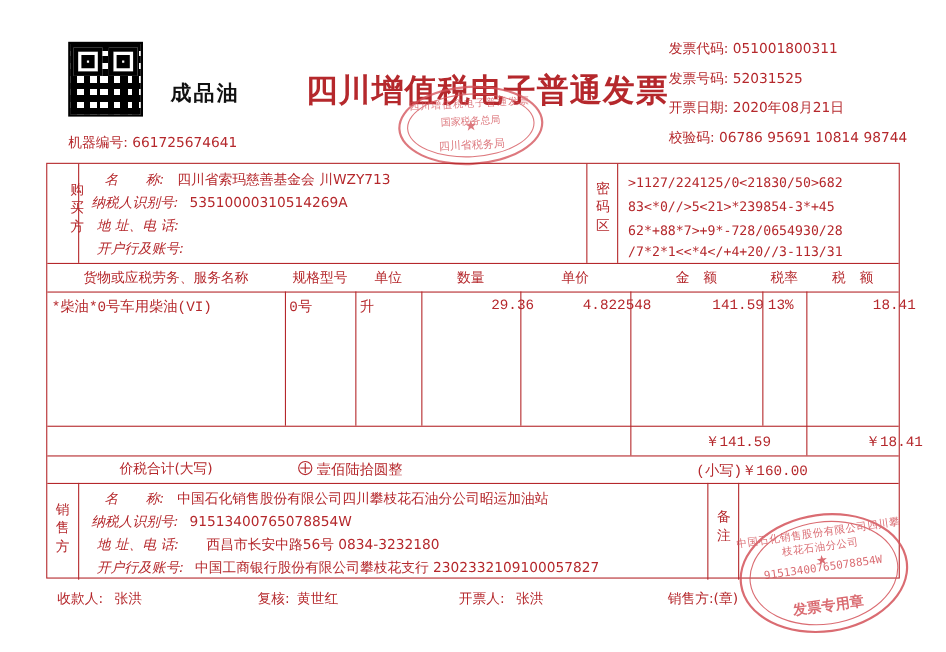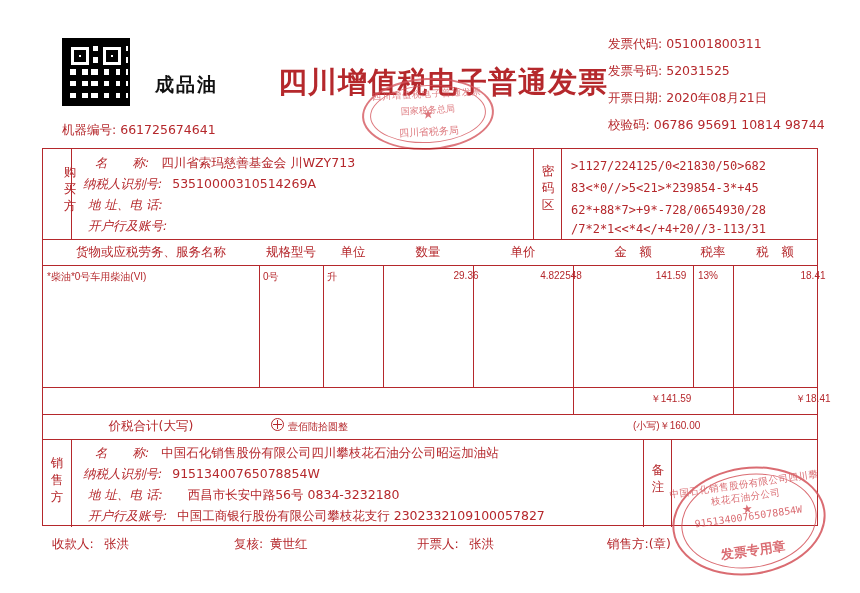--- a/index.html
+++ b/index.html
@@ -182,23 +182,23 @@
   .th {
     position: absolute;
     font-size: 12.5px;
     color: #b5282c;
     font-family: "DejaVu Sans", sans-serif;
     text-align: center;
     white-space: nowrap;
   }
   .td {
     position: absolute;
-    font-size: 10px;
-    color: #b5282c;
-    font-family: Liberation Sans, sans-serif;
+    font-size: 13px;
+    color: #b5282c;
+    font-family: Liberation Mono, monospace;
     white-space: nowrap;
   }
   .td.r { text-align: center; margin-left: 40px; }
 
   .seal-bottom {
     position: absolute;
     left: 672px; top: 467px;
     width: 150px; height: 104px;
     border: 2.5px solid #d4535a;
     border-radius: 50%;

